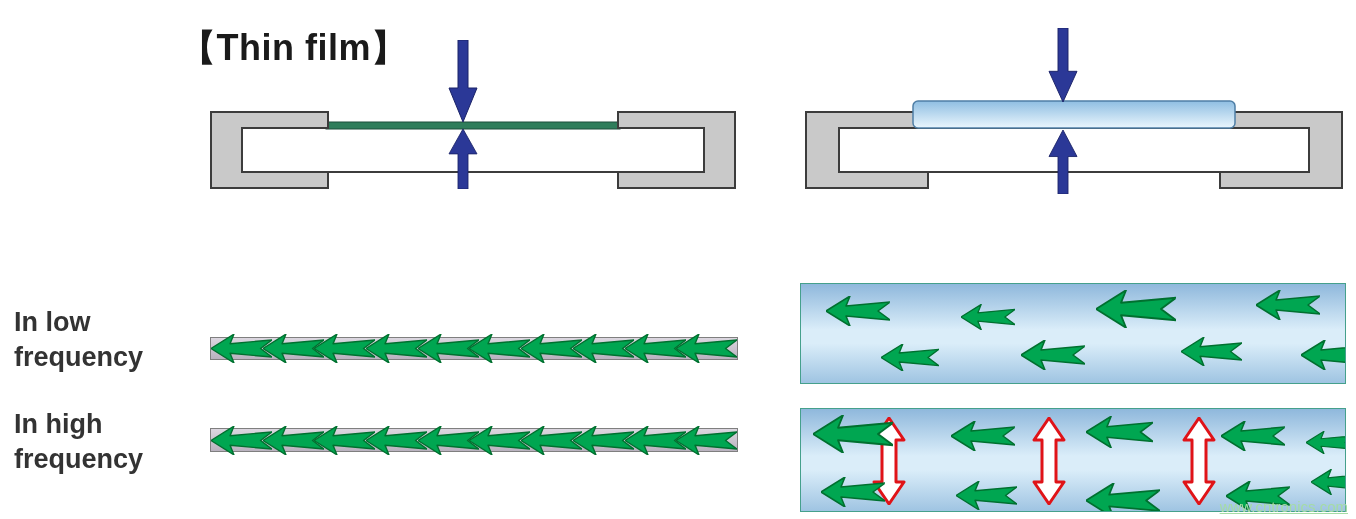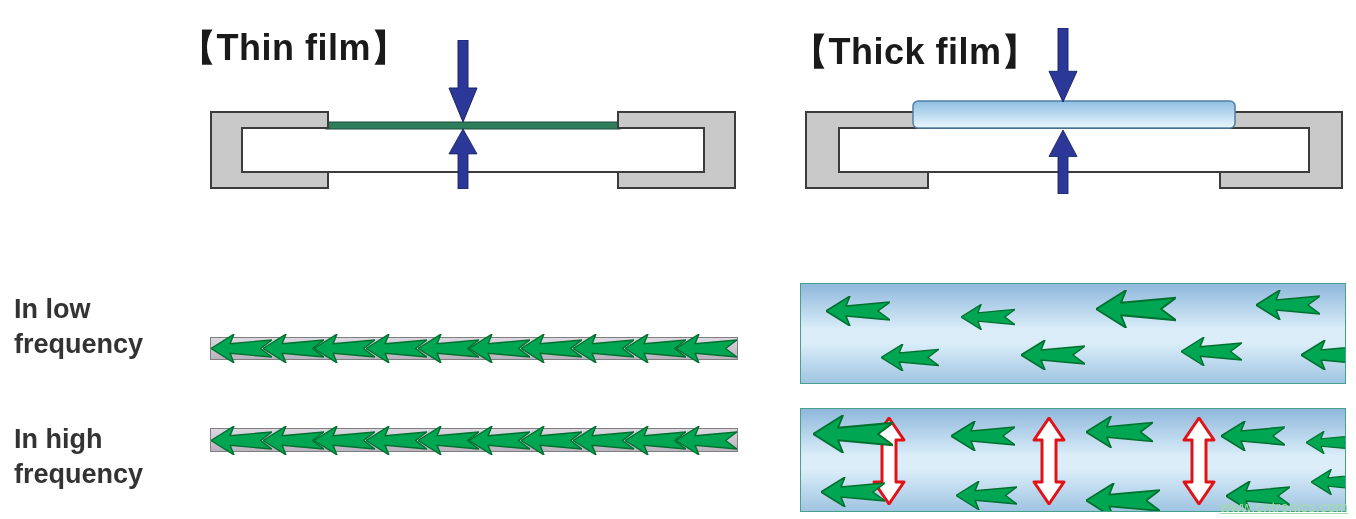--- a/index.html
+++ b/index.html
@@ -1,37 +1,36 @@
 <!DOCTYPE html>
 <html style="--title_color: #1A1A1A; --label_color: #333333; --arrow_green: #00A651; --arrow_green_dark: #00702F; --arrow_blue: #2B3897; --arrow_blue_dark: #1B2368; --film_thin: #2E7D5B; --film_thin_dark: #1C4F3C; --film_thick_top: #8FBEE2; --film_thick_bottom: #EAF6FD; --film_thick_border: #4F7FA6; --terminal_gray: #C9C9C9; --outline: #3C3C3C; --strip_top: #DCD7E0; --strip_bottom: #B9B2BF; --strip_border: #7F7F7F; --box_top: #8FB8DC; --box_mid: #DAEDF9; --box_bottom: #9FC4E2; --box_border: #45A08C; --vertical_arrow_fill: #FFFFFF; --vertical_arrow_stroke: #E01318; --watermark_color: #A5DCA5;"><head>
 <meta charset="utf-8">
 <style>
   * { margin:0; padding:0; box-sizing:border-box; }
   body { font-family:"Liberation Sans","DejaVu Sans",sans-serif; background:#ffffff; }
   #page { position:relative; width:1356px; height:519px; background:#ffffff; overflow:hidden; }
   .abs { position:absolute; }
   .title { position:absolute; font-size:36px; font-weight:700; color:var(--title_color); letter-spacing:0.5px; white-space:nowrap; }
-  .freq-label { position:absolute; font-size:27px; font-weight:700; color:var(--label_color); line-height:1.28; white-space:pre-line; }
+  .freq-label { position:absolute; font-size:27px; font-weight:700; color:var(--label_color); line-height:1.28; white-space:pre-line;margin-top:13px; }
   .strip { position:absolute; background:linear-gradient(180deg,var(--strip_top),var(--strip_bottom)); border:1px solid var(--strip_border); overflow:visible; }
   .scatter-box { position:absolute; background:linear-gradient(180deg,var(--box_top) 0%,var(--box_mid) 46%,var(--box_mid) 60%,var(--box_bottom) 100%); border:1px solid var(--box_border); overflow:hidden; }
   .watermark { position:absolute; right:8px; bottom:4px; font-size:15px; color:var(--watermark_color);text-decoration:underline; }
   .blue-fill { fill:var(--arrow_blue); stroke:var(--arrow_blue_dark); stroke-width:1; }
   .cap { fill:var(--terminal_gray); stroke:var(--outline); stroke-width:2; }
   .body-rect { fill:#ffffff; stroke:var(--outline); stroke-width:2; }
   .film-thin { fill:var(--film_thin); stroke:var(--film_thin_dark); stroke-width:1; }
   .film-grad-top { stop-color:var(--film_thick_top); }
   .film-grad-bottom { stop-color:var(--film_thick_bottom); }
 </style>
 </head>
 <body>
 
 <div id="page">
 
   <div class="title" style="left:180px;top:24px">【Thin film】</div>
-  <div class="title" style="left:792px;top:28px">【Thick film】</div>
 
   <svg class="abs" style="left:208px;top:104px" width="530" height="92" viewBox="0 0 530 92">
     <rect class="body-rect" x="28" y="24" width="474" height="44"></rect>
     <rect class="film-thin" x="118" y="18" width="294" height="7"></rect>
     <path class="cap" d="M3,8 H120 V24 H34 V68 H120 V84 H3 Z"></path>
     <path class="cap" d="M527,8 H410 V24 H496 V68 H410 V84 H527 Z"></path>
   </svg>
 
   <svg class="abs" style="left:803px;top:98px" width="542" height="100" viewBox="0 0 542 100">
     <defs>
@@ -55,21 +54,21 @@
 
   <svg class="abs" style="left:1048px;top:28px" width="30" height="74" viewBox="0 0 30 82" preserveAspectRatio="none">
     <polygon class="blue-fill" points="10,0 20,0 20,48 29,48 15,82 1,48 10,48"></polygon>
   </svg>
   <svg class="abs" style="left:1048px;top:130px" width="30" height="64" viewBox="0 0 30 82" preserveAspectRatio="none">
     <polygon class="blue-fill" points="10,0 20,0 20,48 29,48 15,82 1,48 10,48" transform="rotate(180 15 41)"></polygon>
   </svg>
 
   <div class="freq-label" style="left:14px;top:292px">In low
 frequency</div>
-  <div class="freq-label" style="left:14px;top:422px">In high
+  <div class="freq-label" style="left:14px;top:394px">In high
 frequency</div>
 
   <div class="strip" style="left:210px;top:337px;width:528px;height:23px">
       <svg class="abs" style="left:0px;top:-3.75px" width="61" height="29" viewBox="0 0 64 30">
     <polygon points="0,15 24,0 20,10 64,6 52,15 64,24 20,20 24,30" fill="#00A651" stroke="#00702F" stroke-width="1.5" stroke-linejoin="round"></polygon>
       </svg>
       <svg class="abs" style="left:51.68888888888889px;top:-3.75px" width="61" height="29" viewBox="0 0 64 30">
     <polygon points="0,15 24,0 20,10 64,6 52,15 64,24 20,20 24,30" fill="#00A651" stroke="#00702F" stroke-width="1.5" stroke-linejoin="round"></polygon>
       </svg>
       <svg class="abs" style="left:103.37777777777778px;top:-3.75px" width="61" height="29" viewBox="0 0 64 30">

